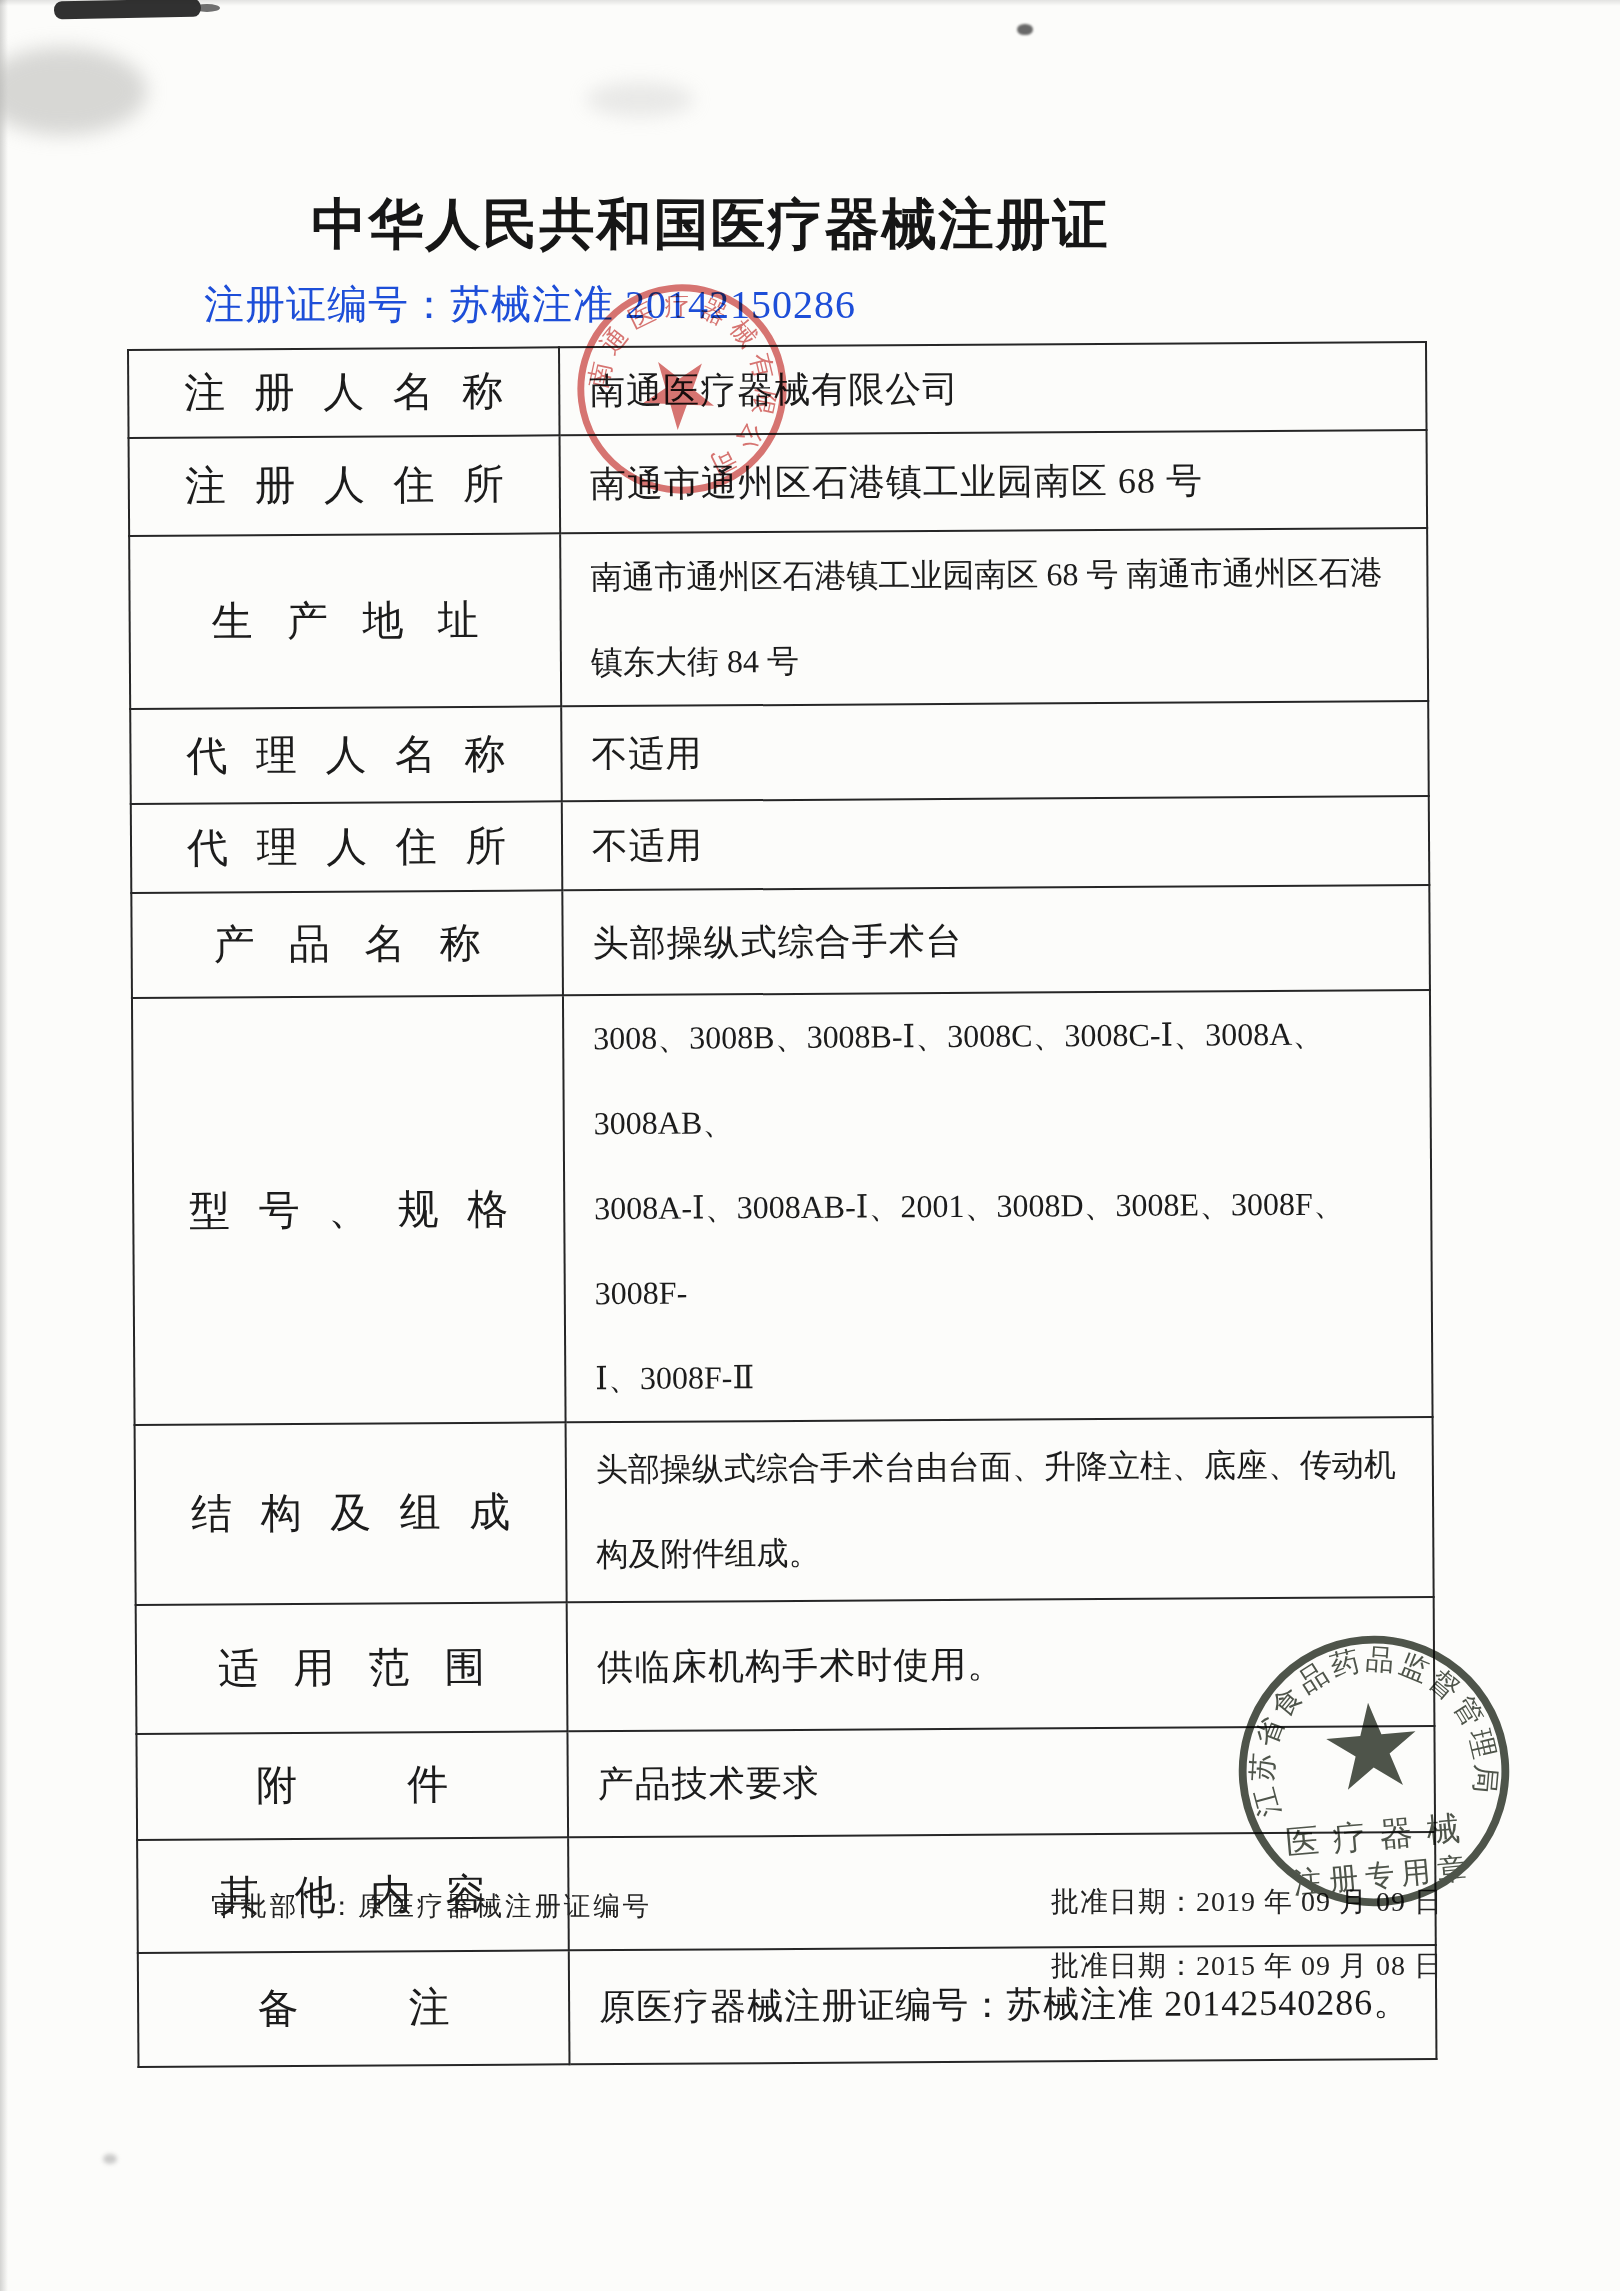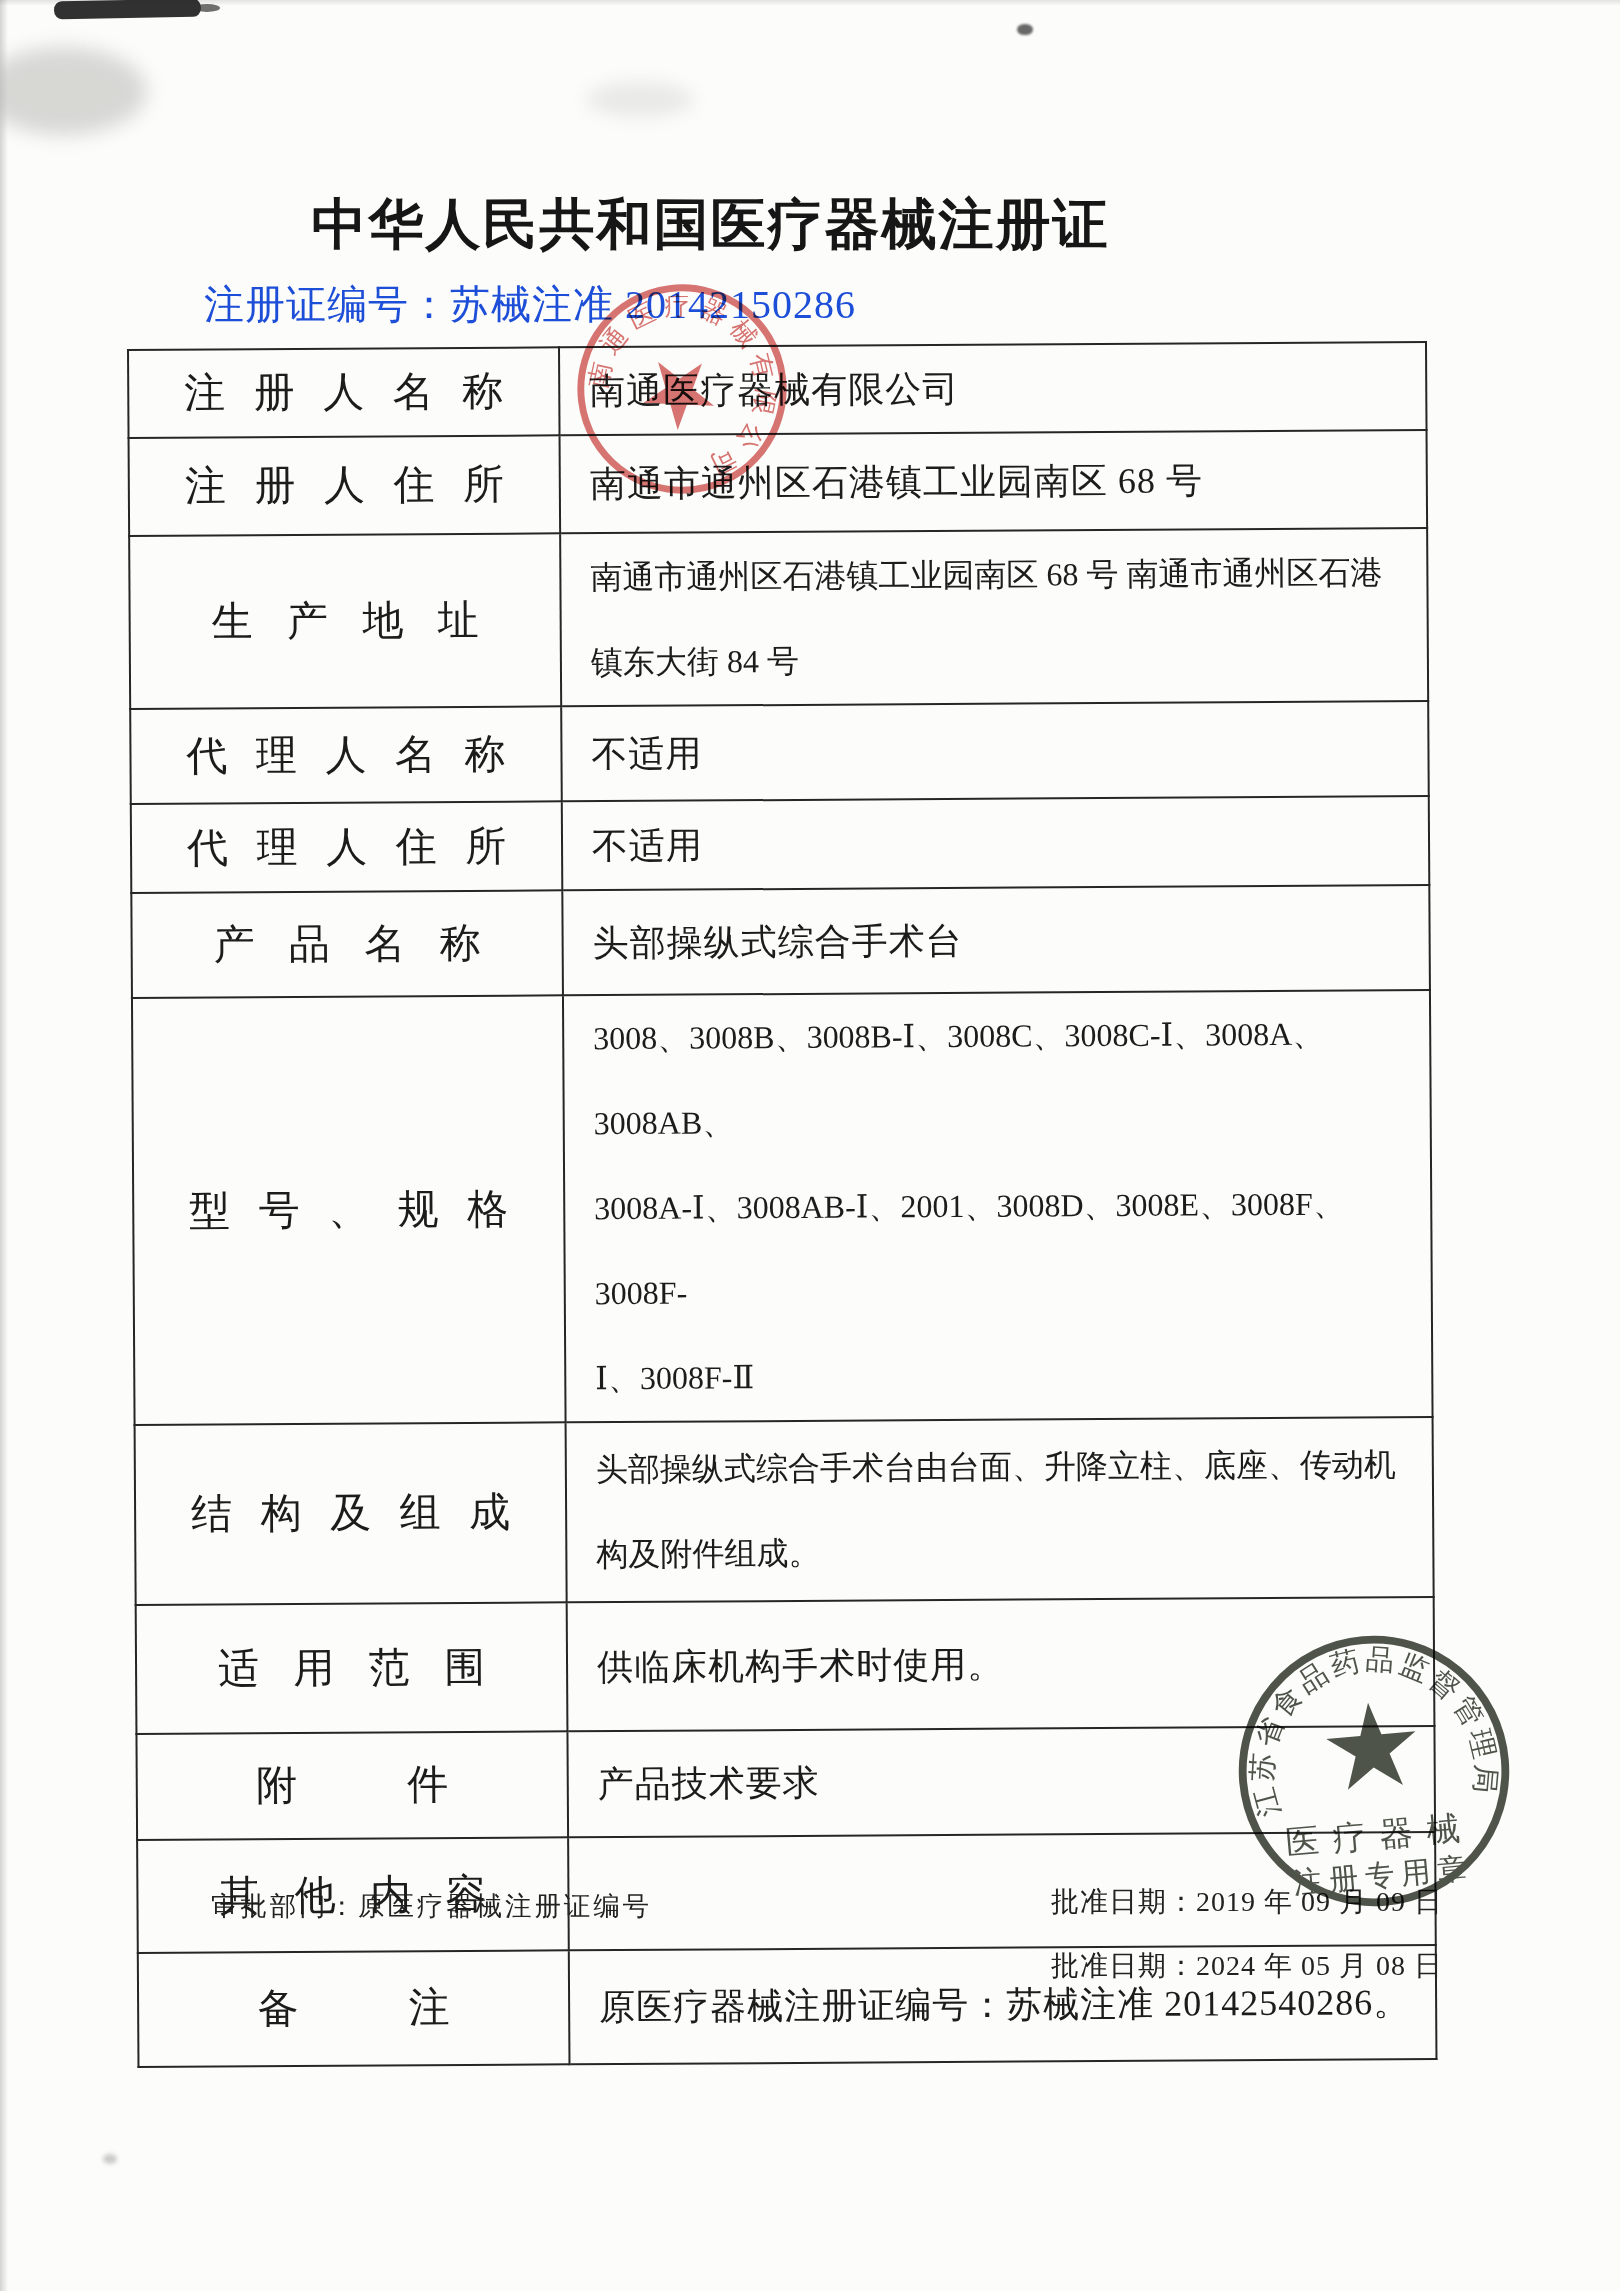--- a/index.html
+++ b/index.html
@@ -125,21 +125,21 @@
       </tr>
       <tr class="r11">
         <td class="lbl"><span class="lbl-in w2">备　注</span></td>
         <td class="val">原医疗器械注册证编号：苏械注准 20142540286。</td>
       </tr>
     </tbody>
   </table>
 
   <div class="f-dept"><span>审批部门：</span><span>原医疗器械注册证编号</span></div>
   <div class="f-approve"><span>批准日期：</span><span>2019 年 09 月 09 日</span></div>
-  <div class="f-valid"><span>批准日期：</span><span>2024 年 05 月 08 日</span></div>
+  <div class="f-valid"><span>批准日期：</span><span>2015 年 09 月 08 日</span></div>
 
   <svg class="seal company-seal" viewBox="0 0 226 226">
     <defs>
       <path id="cArc" d="M 69.4 175.3 A 76 76 0 1 1 156.6 175.3" fill="none"></path>
     </defs>
     <g transform="rotate(38 113 113)" opacity="0.78">
       <circle cx="113" cy="113" r="103" fill="none" stroke-width="7" stroke="#cf4f4c"></circle>
       <text font-size="26" letter-spacing="8" fill="#cf4f4c">
         <textPath href="#cArc" startOffset="50%" text-anchor="middle">南通医疗器械有限公司</textPath>
       </text>

